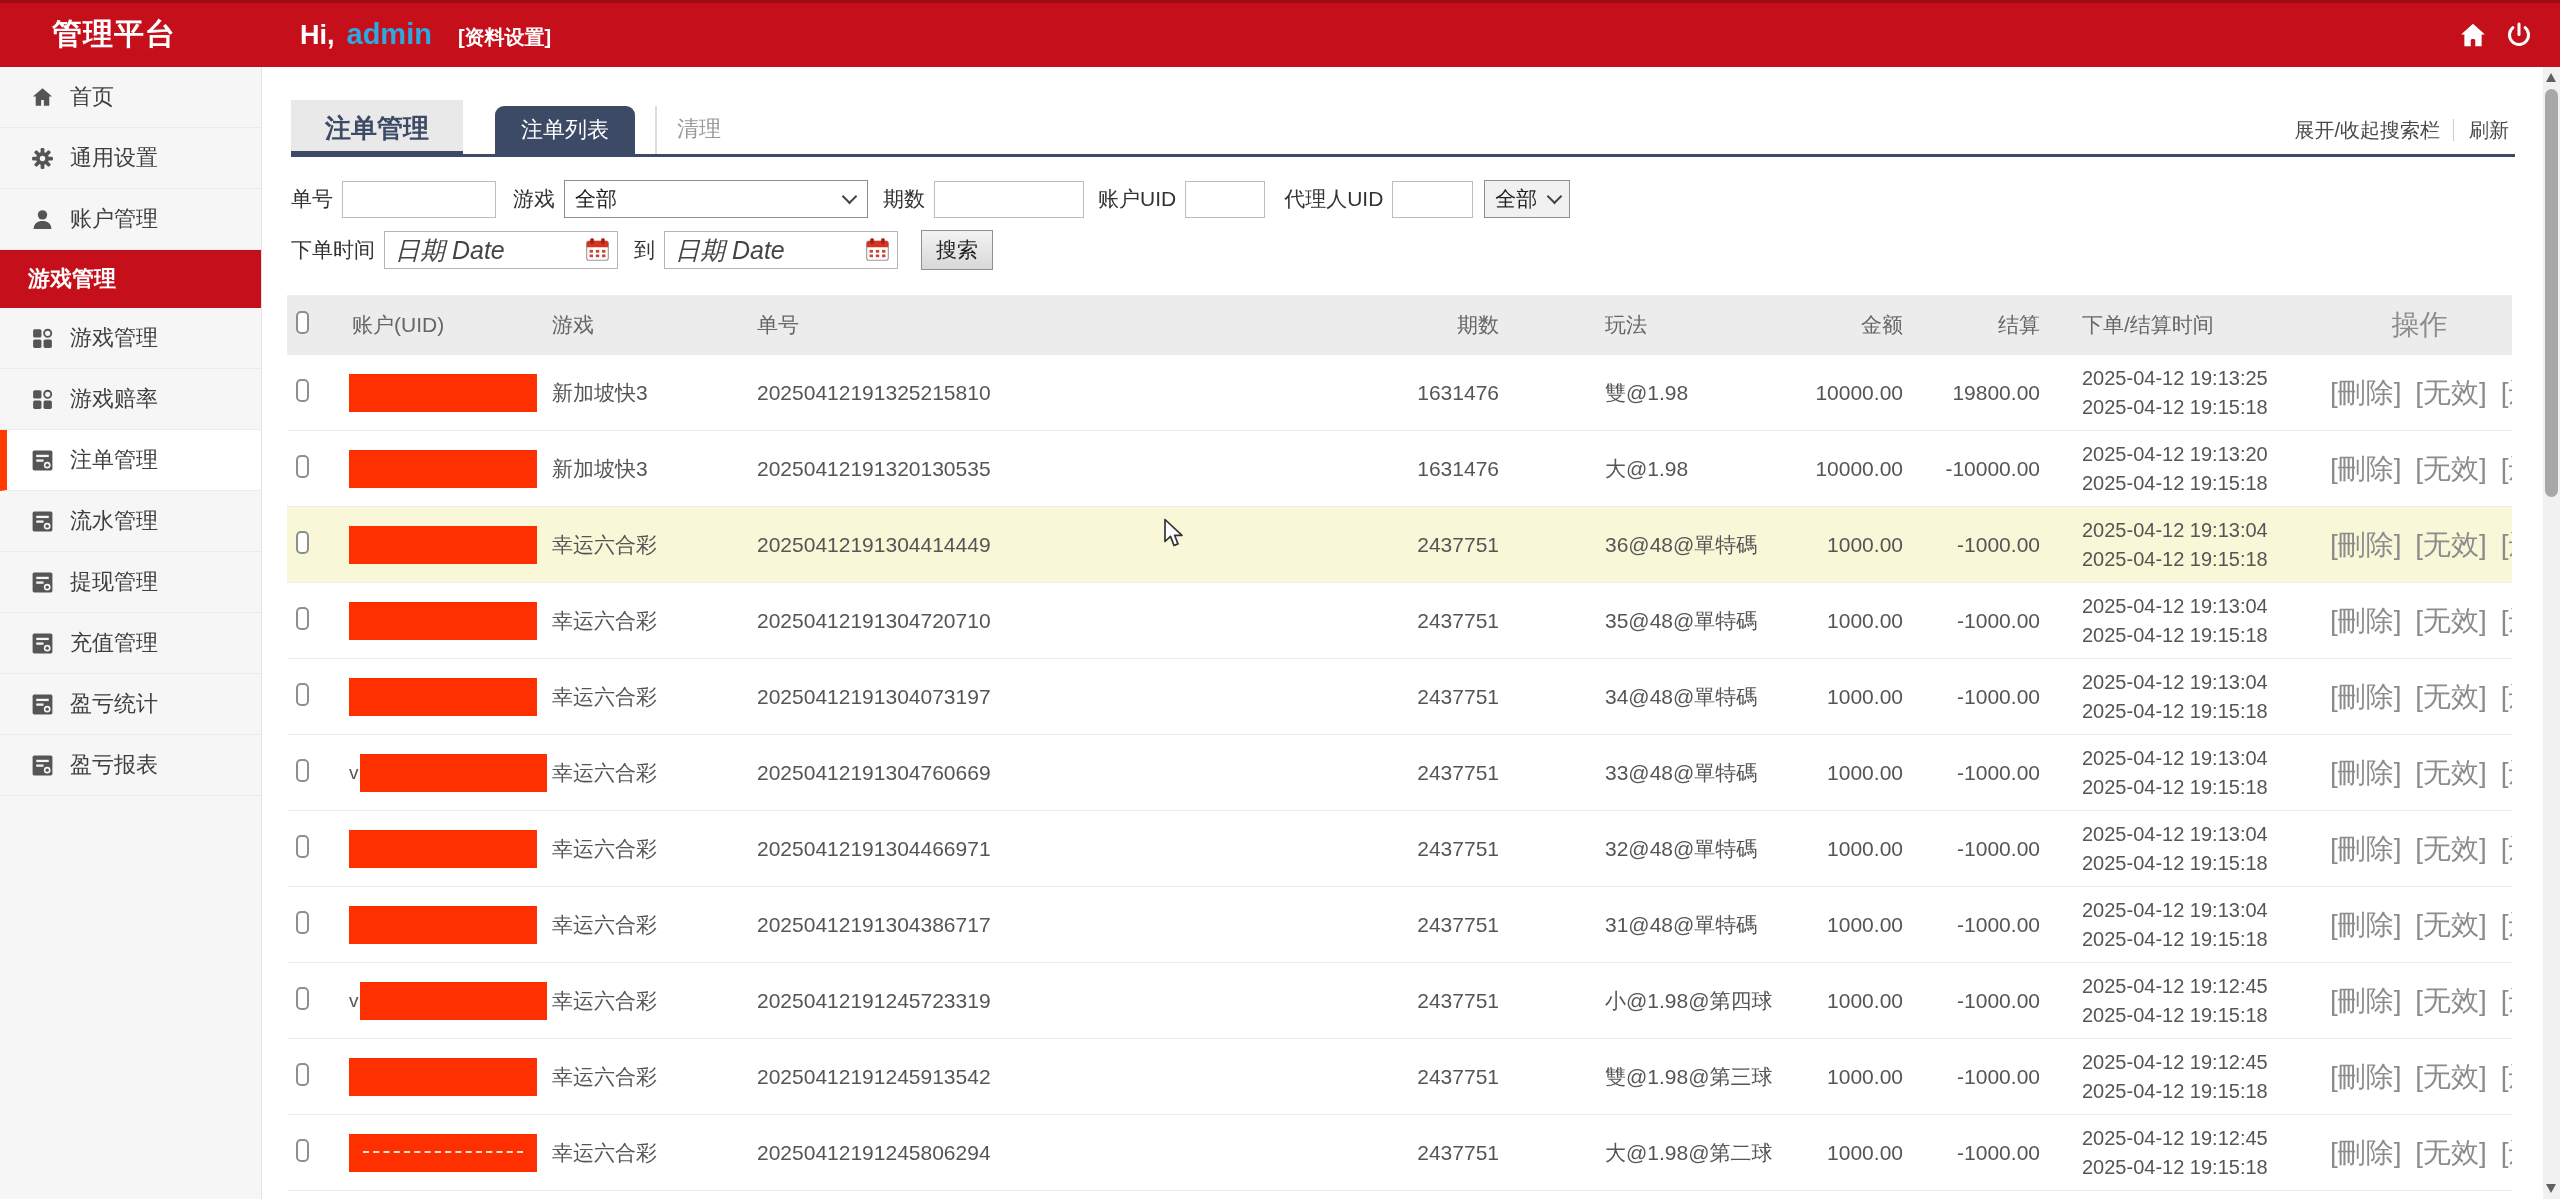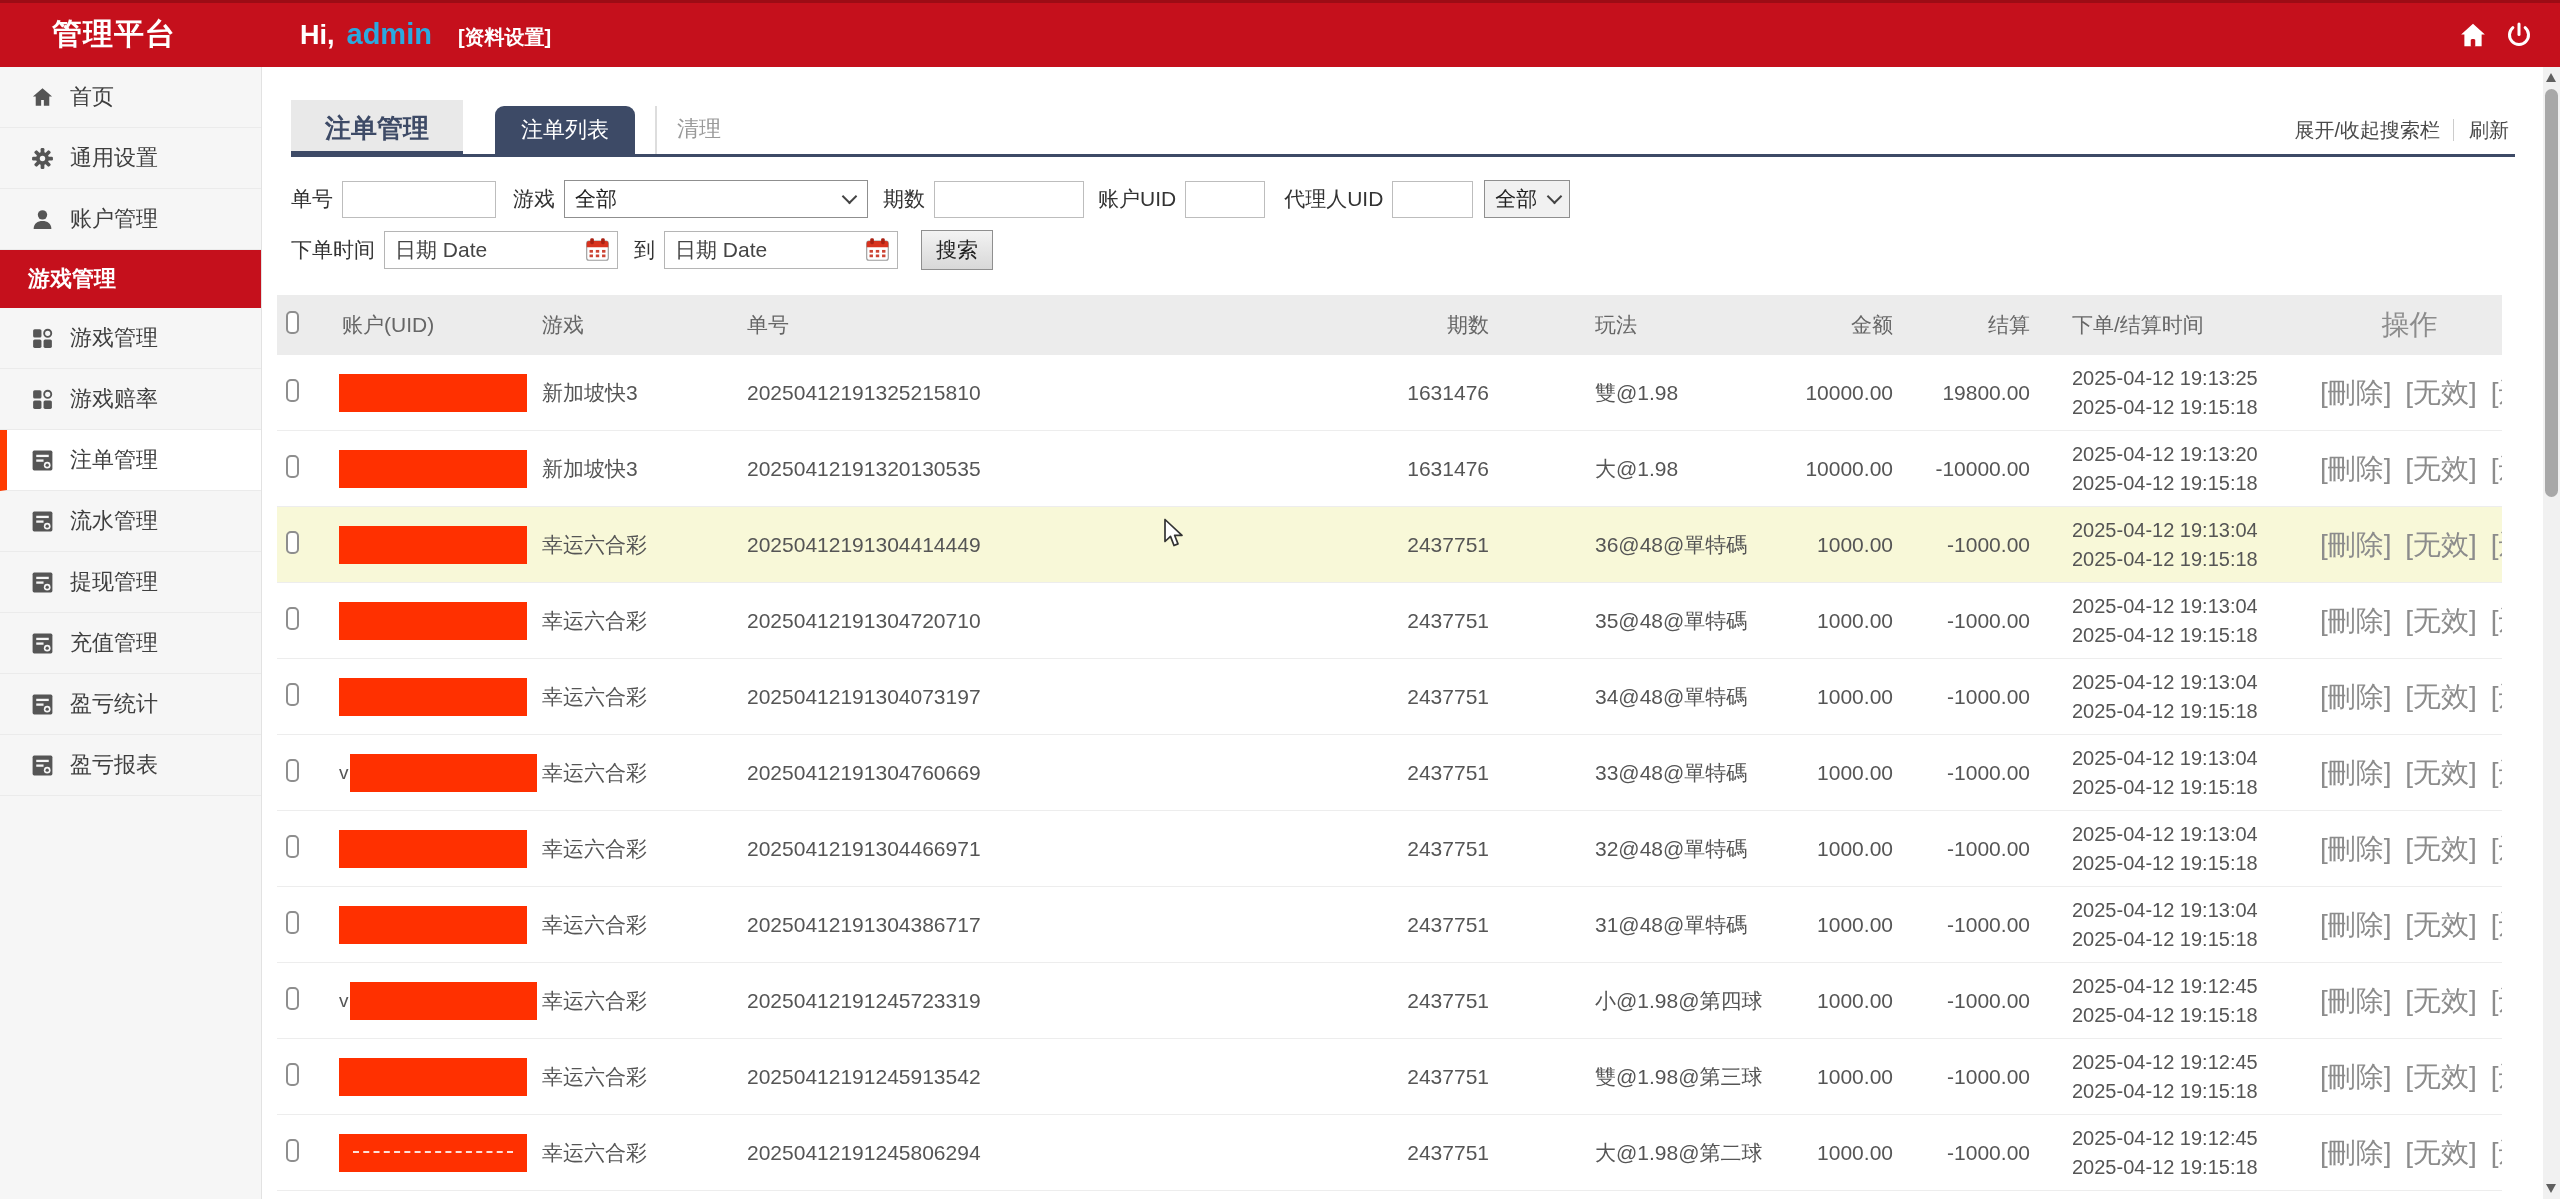--- a/index.html
+++ b/index.html
@@ -53,27 +53,27 @@
   .inp.w-order{width:154px;margin-right:17px;}
   .inp.w-period{width:150px;margin-right:14px;}
   .inp.w-uid{width:80px;margin-right:19px;}
   .inp.w-agent{width:81px;margin-right:11px;}
   .sel{height:38px;border:1px solid #8f8f8f;background:#fff;display:flex;align-items:center;cursor:pointer;font-size:21px;color:#222;}
   .sel .val{padding-left:10px;flex:1;}
   .sel .chev{width:11px;height:11px;border-right:2.5px solid #444;border-bottom:2.5px solid #444;transform:rotate(45deg);margin:-5px 12px 0 12px;flex:0 0 11px;}
   .sel.w-game{width:304px;margin-right:15px;}
   .sel.w-status{width:86px;background:#f1f1f1;}
   .dateinp{position:relative;margin-right:13px;}
-  .dateinp input{height:38px;width:234px;border:1px solid #b5b5b5;font-size:21px;padding:0 42px 0 10px;color:#333;outline:none;}
+  .dateinp input{height:38px;width:234px;border:1px solid #b5b5b5;font-size:25px;padding:0 42px 0 10px;color:#333;outline:none;font-style:italic;}
   .dateinp input::placeholder{color:#444;opacity:1;}
   .dateinp .cal{position:absolute;right:8px;top:6px;width:25px;height:26px;cursor:pointer;}
   .to-label{margin:0 13px 0 3px;}
   .btn-search{height:40px;padding:0 14px;background:linear-gradient(#f3f3f3,#d8d8d8);border:1px solid #8f8f8f;font-size:21px;color:#222;cursor:pointer;margin-left:10px;font-family:inherit;}
   
-  .tbl{position:absolute;top:228px;left:14px;width:2225px;}
+  .tbl{position:absolute;top:228px;left:24px;width:2225px;}
   .trow{display:grid;grid-template-columns:55px 205px 205px 490px 265px 300px 100px 135px 285px 185px;align-items:center;}
   .thead{background:#ececec;height:60px;font-size:21px;color:#666;}
   .tbody .trow{height:76px;border-bottom:1px solid #ededed;background:#fff;font-size:21px;color:#555;}
   .tbody .trow.hl{background:var(--hl);}
   .td{overflow:hidden;white-space:nowrap;}
   .c-cb{padding-left:9px;}
   .cbx{display:inline-block;width:13px;height:23px;border:2px solid #8e8e8e;border-radius:5px;background:#fff;cursor:pointer;}
   .c-acct{padding-left:7px;display:flex;align-items:center;}
   .h-acct{padding-left:10px;}
   .pre{font-size:19px;color:#555;margin-right:1px;}

